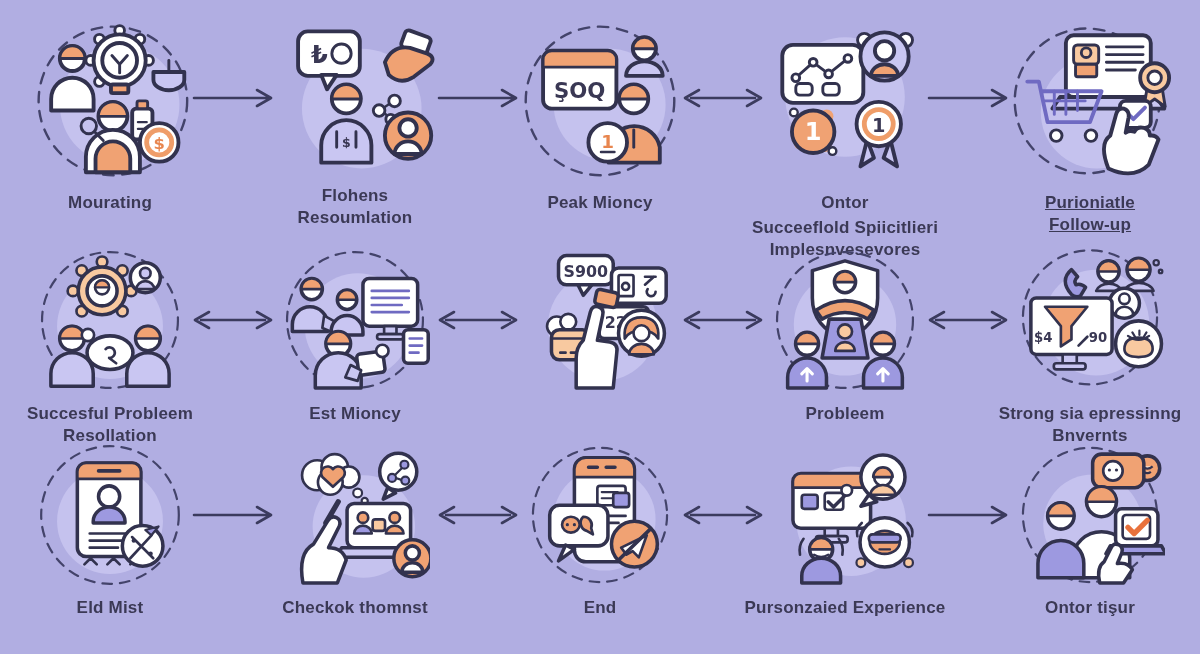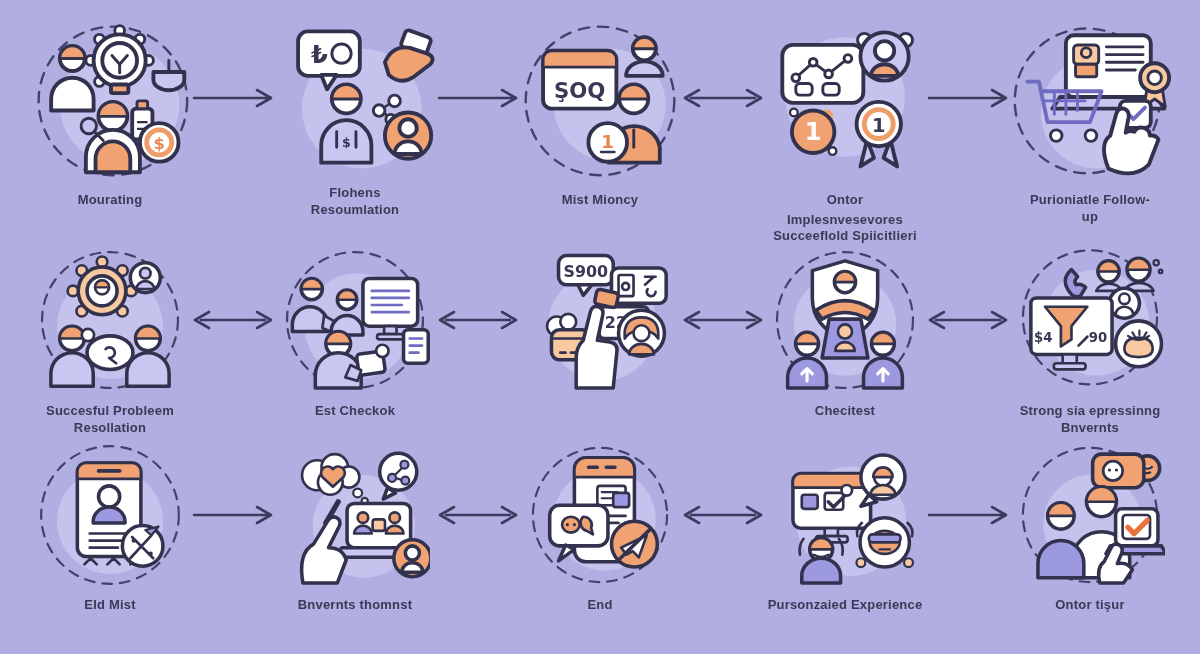--- a/index.html
+++ b/index.html
@@ -6,24 +6,24 @@
   .canvas{position:relative;width:1200px;height:654px;background:#b1aee2;overflow:hidden;
           font-family:"Liberation Sans",sans-serif;box-sizing:border-box;padding:0 16px;}
   .row{display:flex;align-items:flex-start;}
   .row1{--iconh:168px;height:246px;padding-top:14px;box-sizing:border-box;}
   .row2{--iconh:148px;height:196px;}
   .row3{--iconh:146px;height:212px;}
   .cell{display:flex;flex-direction:column;align-items:center;width:188px;flex:0 0 188px;}
   .iconwrap{height:var(--iconh);display:flex;align-items:center;justify-content:center;}
   .row1 .icon{width:164px;height:164px;}
   .row2 .icon,.row3 .icon{width:150px;height:150px;}
-  .label{font-weight:700;font-size:13px;color:#3b3955;text-align:center;line-height:1.28;
+  .label{font-weight:700;font-size:17px;color:#3b3955;text-align:center;line-height:1.28;
          margin-top:10px;max-width:225px;letter-spacing:.2px;}
   .row2 .label,.row3 .label{margin-top:9px;}
-  .label--narrow{max-width:125px;}
+  .label--narrow{max-width:125px;text-decoration:underline;}
   .label--wide{max-width:260px;white-space:nowrap;}
   .sub{margin-top:3px;}
   .arrowbox{flex:1 1 auto;position:relative;height:var(--iconh);min-width:0;}
   .row1 .arrowbox{margin-top:0;}
   .arrowbox svg{position:absolute;left:50%;top:50%;transform:translate(-50%,-50%);}
   .arrow path{stroke:#3b3b5e;stroke-width:2.6;fill:none;stroke-linecap:round;stroke-linejoin:round;}
   
   .fw{fill:#ffffff;stroke:#32324e;stroke-width:4;stroke-linejoin:round;}
   .fo{fill:#f0a273;stroke:#32324e;stroke-width:4;stroke-linejoin:round;}
   .flo{fill:#f8c9a0;stroke:#32324e;stroke-width:4;stroke-linejoin:round;}
@@ -153,21 +153,21 @@
           <circle class="fw" cx="120" cy="86" r="15"></circle>
           <path class="fo w3" d="M105 86 A15 15 0 0 1 135 86 Z"></path>
           <path class="fo" d="M94 152 v-16 a27 27 0 0 1 53 0 v16 z"></path>
           <path class="ln w3" d="M120 118 v18"></path>
 
           <circle class="fw" cx="93" cy="131" r="20"></circle>
           <path class="ln w2" d="M86 141 h14"></path>
           <text class="t to" x="93" y="137" font-size="19">1</text>
         </svg>
       </div>
-      <div class="label">Mist Mioncy</div>
+      <div class="label">Peak Mioncy</div>
     </div>
 
     <div class="arrowbox">
       <svg class="arrow" width="84" height="24" viewBox="0 0 84 24">
         <path d="M10 12 H74 M18 4 L4 12 L18 20 M66 4 L80 12 L66 20"></path>
       </svg>
     </div>
 
     <div class="cell">
       <div class="iconwrap">
@@ -200,22 +200,22 @@
 
           <path class="fp" d="M108 128 l-7 28 l14-9 z"></path>
           <path class="fp" d="M132 128 l7 28 l-14-9 z"></path>
           <circle class="fw" cx="120" cy="112" r="23"></circle>
           <circle cx="120" cy="112" r="15" fill="#fff" stroke="#ef9d69" stroke-width="5"></circle>
           <text class="t" x="120" y="120" font-size="20">1</text>
         </svg>
       </div>
       <div class="label">Ontor</div>
       <div class="label sub">
+        <div>Succeeflold Spiicitlieri</div>
         <div>Implesnvesevores</div>
-        <div>Succeeflold Spiicitlieri</div>
       </div>
     </div>
 
     <div class="arrowbox">
       <svg class="arrow" width="84" height="24" viewBox="0 0 84 24">
         <path d="M3 12 H78 M66 4 L80 12 L66 20"></path>
       </svg>
     </div>
 
     <div class="cell">
@@ -317,21 +317,21 @@
           <path class="fp" d="M58 102 v-4 a18 18 0 0 1 36 0 v4 z"></path>
 
           <circle class="fw" cx="66" cy="112" r="14"></circle>
           <path class="fo w3" d="M52 112 A14 14 0 0 1 80 112 Z"></path>
           <path class="fp" d="M40 162 v-14 a26 26 0 0 1 52 0 v14 z"></path>
           <rect class="fw" x="88" y="122" width="30" height="24" rx="4" transform="rotate(-8 103 134)"></rect>
           <circle class="fw w3" cx="116" cy="120" r="7"></circle>
           <path class="fp w3" d="M80 136 l12 6 l-4 12 l-14-4 z"></path>
         </svg>
       </div>
-      <div class="label">Est Checkok</div>
+      <div class="label">Est Mioncy</div>
     </div>
 
     <div class="arrowbox">
       <svg class="arrow" width="84" height="24" viewBox="0 0 84 24">
         <path d="M10 12 H74 M18 4 L4 12 L18 20 M66 4 L80 12 L66 20"></path>
       </svg>
     </div>
 
     <div class="cell">
       <div class="iconwrap">
@@ -392,21 +392,21 @@
           <path class="fo w3" d="M29 112 A13 13 0 0 1 55 112 Z"></path>
           <path class="fm" d="M20 162 v-12 a22 22 0 0 1 44 0 v12 z"></path>
           <path d="M42 154 v-14 M36 146 l6-6 l6 6" fill="none" stroke="#ffffff" stroke-width="3.5" stroke-linecap="round" stroke-linejoin="round"></path>
 
           <circle class="fw" cx="128" cy="112" r="13"></circle>
           <path class="fo w3" d="M115 112 A13 13 0 0 1 141 112 Z"></path>
           <path class="fm" d="M106 162 v-12 a22 22 0 0 1 44 0 v12 z"></path>
           <path d="M128 154 v-14 M122 146 l6-6 l6 6" fill="none" stroke="#ffffff" stroke-width="3.5" stroke-linecap="round" stroke-linejoin="round"></path>
         </svg>
       </div>
-      <div class="label">Checitest</div>
+      <div class="label">Probleem</div>
     </div>
 
     <div class="arrowbox">
       <svg class="arrow" width="84" height="24" viewBox="0 0 84 24">
         <path d="M10 12 H74 M18 4 L4 12 L18 20 M66 4 L80 12 L66 20"></path>
       </svg>
     </div>
 
     <div class="cell">
       <div class="iconwrap">
@@ -507,21 +507,21 @@
           <path class="fp" d="M70 122 h84 l7 11 h-98 z"></path>
 
           <path d="M52 94 l14-24" stroke="#32324e" stroke-width="6" stroke-linecap="round"></path>
           <path class="fw" d="M26 162 q-6-34 12-44 l16-26 q4-7 10-4 q6 3 3 10 l-12 24 q16 0 20 14 l-10 26 z"></path>
 
           <circle class="fo" cx="150" cy="134" r="21"></circle>
           <circle class="fw" cx="150" cy="128" r="8"></circle>
           <path class="fw" d="M138 150 a12 11 0 0 1 24 0 z"></path>
         </svg>
       </div>
-      <div class="label">Bnvernts thomnst</div>
+      <div class="label">Checkok thomnst</div>
     </div>
 
     <div class="arrowbox">
       <svg class="arrow" width="84" height="24" viewBox="0 0 84 24">
         <path d="M10 12 H74 M18 4 L4 12 L18 20 M66 4 L80 12 L66 20"></path>
       </svg>
     </div>
 
     <div class="cell">
       <div class="iconwrap">

